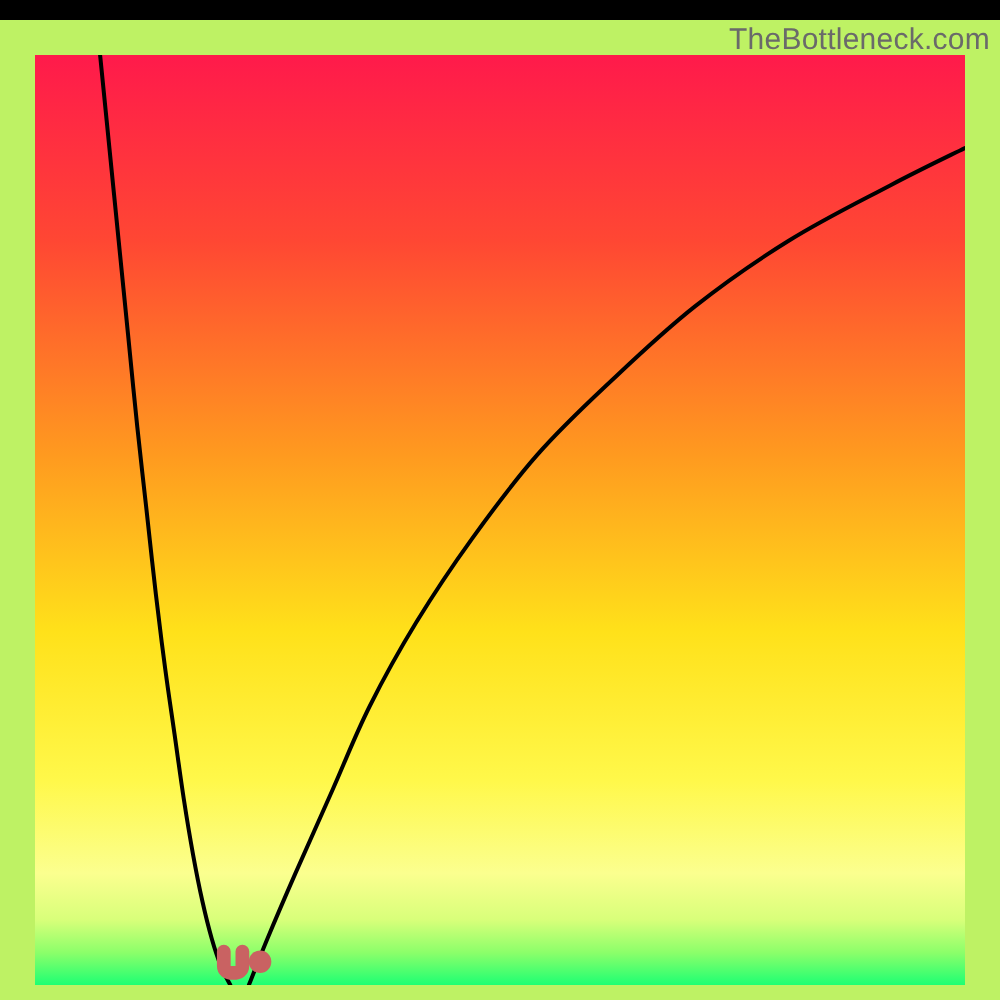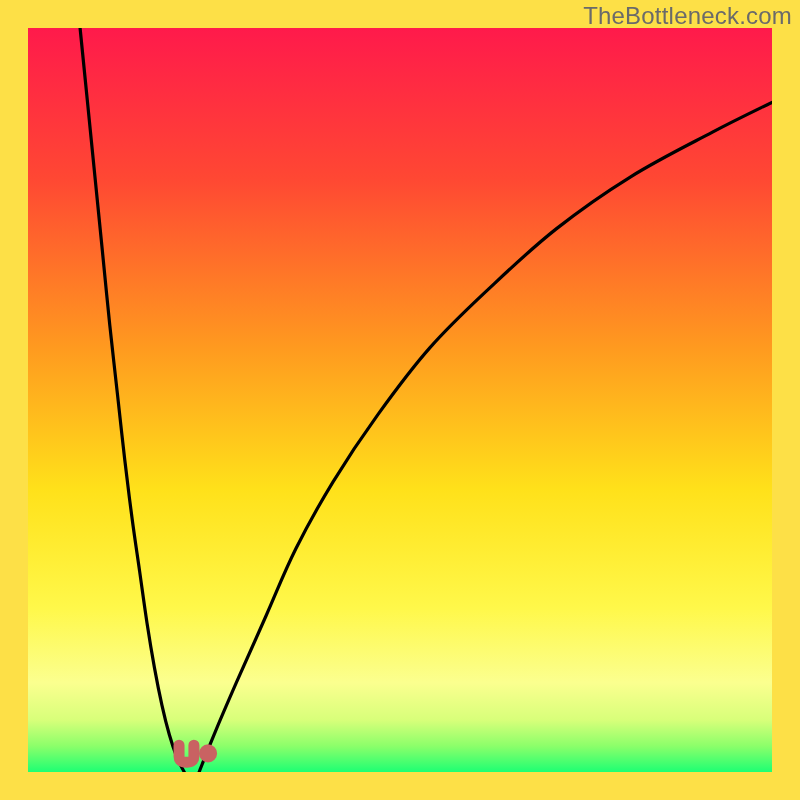--- a/index.html
+++ b/index.html
@@ -7,21 +7,22 @@
     padding: 0;
     width: 800px;
     height: 800px;
     overflow: hidden;
     background: #000;
     font-family: Arial, Helvetica, sans-serif;
   }
   .frame {
     position: absolute;
     inset: 0;
-    background: #fde047;
+    background: #bef264;
+    margin-top: 16px;
   }
   .plot-area {
     position: absolute;
     left: 28px;
     top: 28px;
     width: 744px;
     height: 744px;
     overflow: hidden;
   }
   .watermark {

